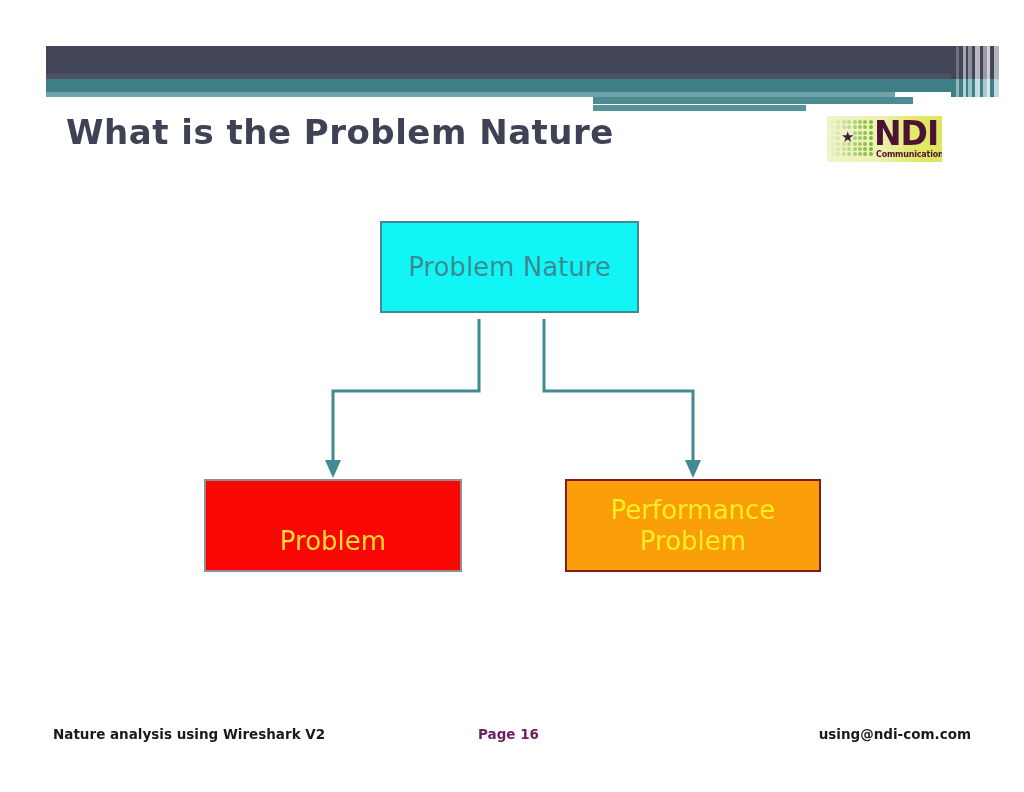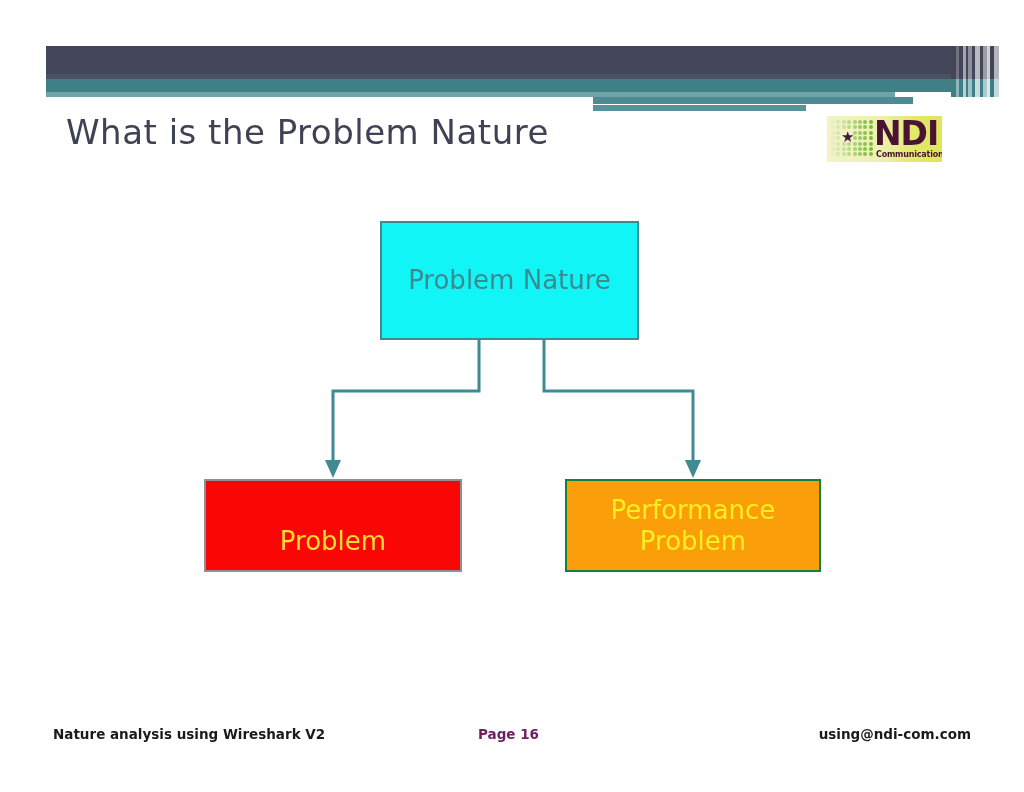--- a/index.html
+++ b/index.html
@@ -102,21 +102,21 @@
     height: 65px;
   }
 
   
   .title {
     position: absolute;
     left: 66px;
     top: 112px;
     font-family: "DejaVu Sans", "Liberation Sans", sans-serif;
     font-size: 34px;
-    font-weight: 400;
+    font-weight: 700;
     color: #3f4254;
     letter-spacing: 0.5px;
     white-space: nowrap;
   }
 
   
   .logo {
     position: absolute;
     left: 827px;
     top: 116px;
@@ -184,21 +184,21 @@
     justify-content: center;
     text-align: center;
     font-family: "DejaVu Sans", "Liberation Sans", sans-serif;
     line-height: 1.18;
   }
 
   .node-root {
     left: 380px;
     top: 221px;
     width: 259px;
-    height: 119px;
+    height: 92px;
     background: #12f5f7;
     border: 2px solid #3f8a93;
     color: #3d8990;
     font-size: 26px;
   }
 
   .node-left {
     left: 204px;
     top: 479px;
     width: 258px;
@@ -208,21 +208,21 @@
     color: #ffdd33;
     font-size: 26px;
   }
 
   .node-right {
     left: 565px;
     top: 479px;
     width: 256px;
     height: 93px;
     background: #fa9e0a;
-    border: 2px solid #15803d;
+    border: 2px solid #7f1d1d;
     color: #ffee22;
     font-size: 26px;
   }
 
   .connector-svg {
     position: absolute;
     left: 0;
     top: 0;
     width: 1024px;
     height: 792px;

